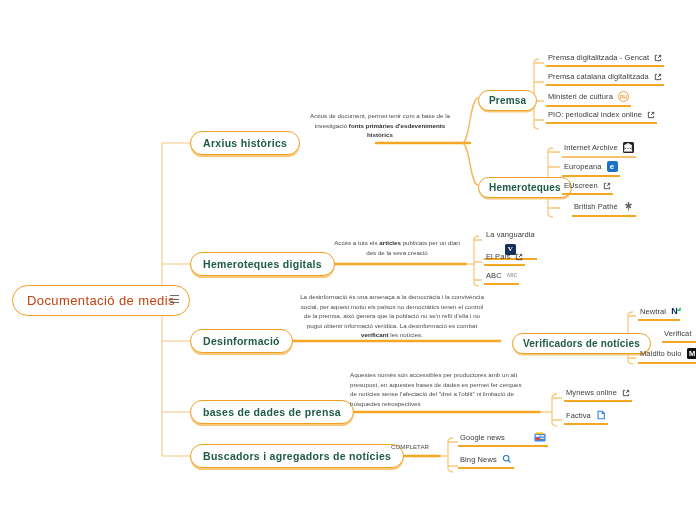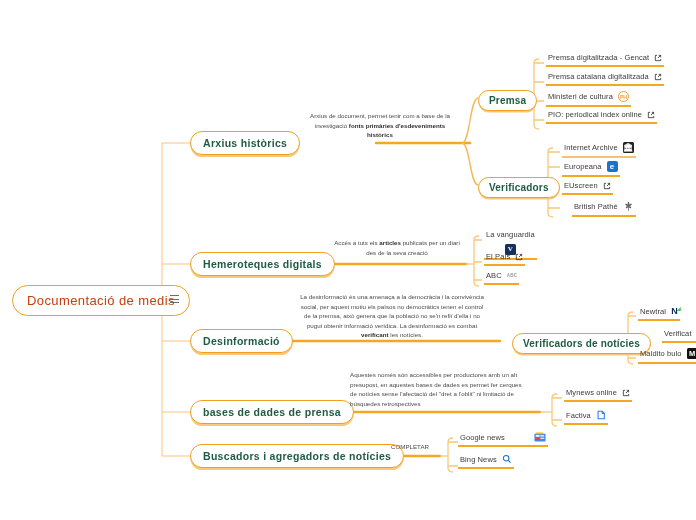--- a/index.html
+++ b/index.html
@@ -229,21 +229,21 @@
     <span class="ico ico-link">
       <svg viewBox="0 0 12 12" fill="none" stroke="#2b2b2b" stroke-width="1.2">
           <path d="M4.5 2h-2.5v8h8v-2.5"></path>
           <path d="M7 2h3v3"></path>
           <path d="M10 2l-4 4"></path>
         </svg>
     </span>
   </div>
 
   <div class="node sub" style="left:478px; top:177px;">
-    <span>Verificadors</span>
+    <span>Hemeroteques</span>
   </div>
   <div class="node leaf soft" style="left:562px; top:141px;">
     <span>Internet Archive</span>
     <span class="badge-box badge-ia">🏛</span>
   </div>
   <div class="node leaf" style="left:562px; top:160px;">
     <span>Europeana</span>
     <span class="badge-box badge-eu">
         <span>e</span>
       </span>

